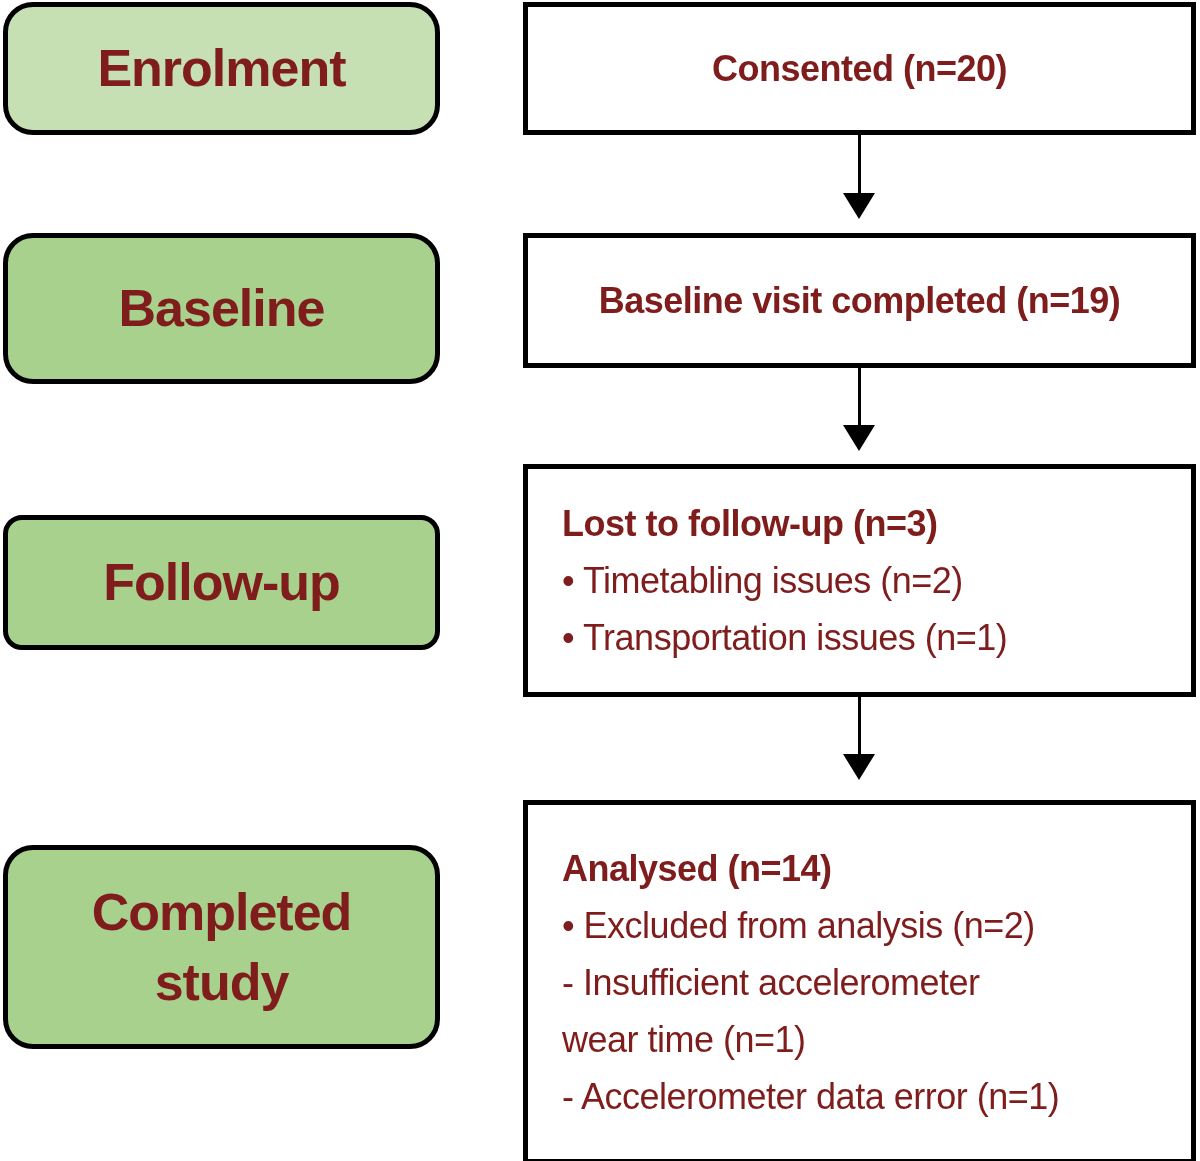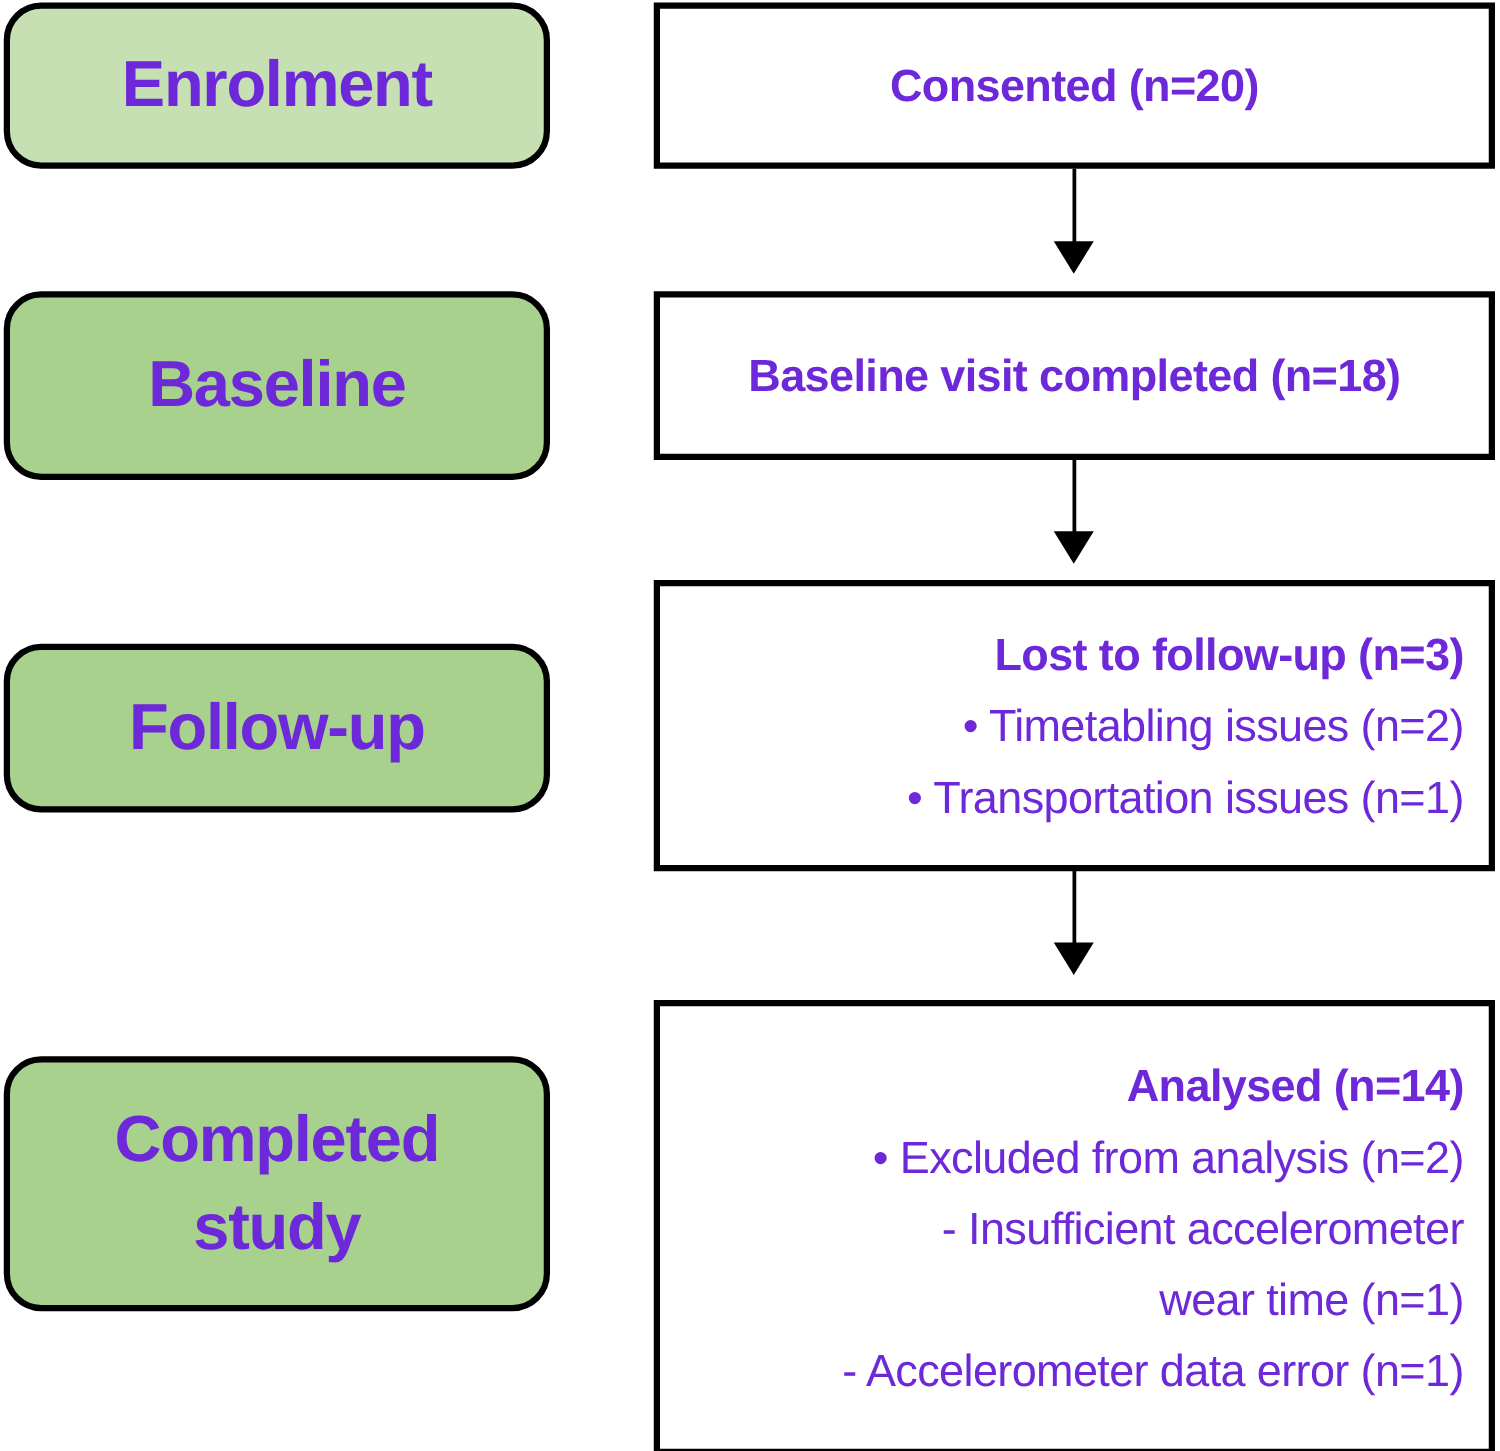--- a/index.html
+++ b/index.html
@@ -7,21 +7,21 @@
     padding: 0;
     background: #ffffff;
   }
   #canvas {
     position: relative;
     width: 1200px;
     height: 1161px;
     background: #ffffff;
     overflow: hidden;
     font-family: "Liberation Sans", sans-serif;
-    color: #6d28d9;
+    color: #7f1d1d;
   }
 
   
   .stage {
     position: absolute;
     left: 3px;
     width: 437px;
     box-sizing: border-box;
     border: 5px solid #000000;
     border-radius: 30px;
@@ -32,35 +32,34 @@
   }
   .stage .stage-text {
     font-size: 52px;
     font-weight: bold;
     letter-spacing: -1px;
     line-height: 1.35;
     padding: 0 30px;
   }
   #stage-0 { top: 2px;   height: 133px; }
   #stage-1 { top: 233px; height: 151px; }
-  #stage-2 { top: 515px; height: 135px; }
+  #stage-2 { top: 515px; height: 135px; border-radius: 19px; }
   #stage-3 { top: 845px; height: 204px; }
 
   
   .flow-box {
     position: absolute;
     left: 523px;
     width: 673px;
     box-sizing: border-box;
     border: 5px solid #000000;
     background: #ffffff;
     display: flex;
     flex-direction: column;
     justify-content: center;
-    align-items: flex-end;
   }
   #flow-0 { top: 2px;   height: 133px; align-items: center; }
   #flow-1 { top: 233px; height: 135px; align-items: center; }
   #flow-2 { top: 464px; height: 233px; padding: 0 20px 0 34px; }
   #flow-3 { top: 800px; height: 364px; padding: 0 20px 0 34px; }
 
   .flow-heading {
     font-size: 36px;
     font-weight: bold;
     letter-spacing: -0.5px;
@@ -119,21 +118,21 @@
   </div>
   <div id="stage-3" class="stage" style="background-color: rgb(169, 209, 142);">
     <div class="stage-text">Completed study</div>
   </div>
 
   <div id="flow-0" class="flow-box">
     <div class="flow-heading">Consented (n=20)</div>
   </div>
 
   <div id="flow-1" class="flow-box">
-    <div class="flow-heading">Baseline visit completed (n=18)</div>
+    <div class="flow-heading">Baseline visit completed (n=19)</div>
   </div>
 
   <div id="flow-2" class="flow-box">
     <div class="flow-heading">Lost to follow-up (n=3)</div>
     <div class="flow-line">• Timetabling issues (n=2)</div>
     <div class="flow-line">• Transportation issues (n=1)</div>
   </div>
 
   <div id="flow-3" class="flow-box">
     <div class="flow-heading">Analysed (n=14)</div>

